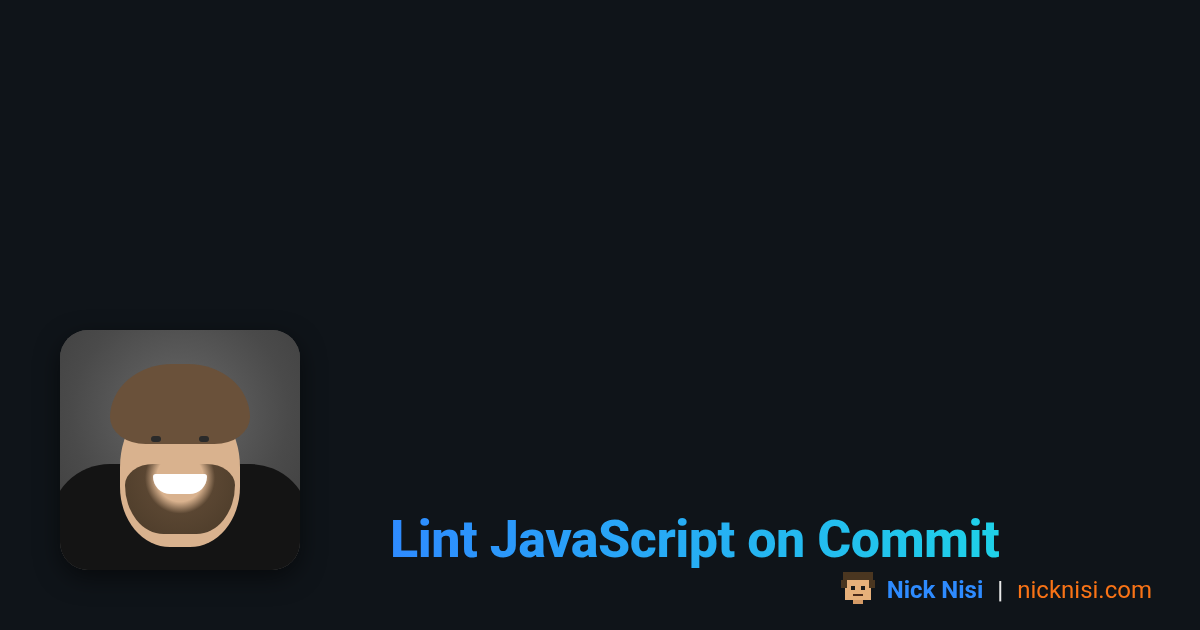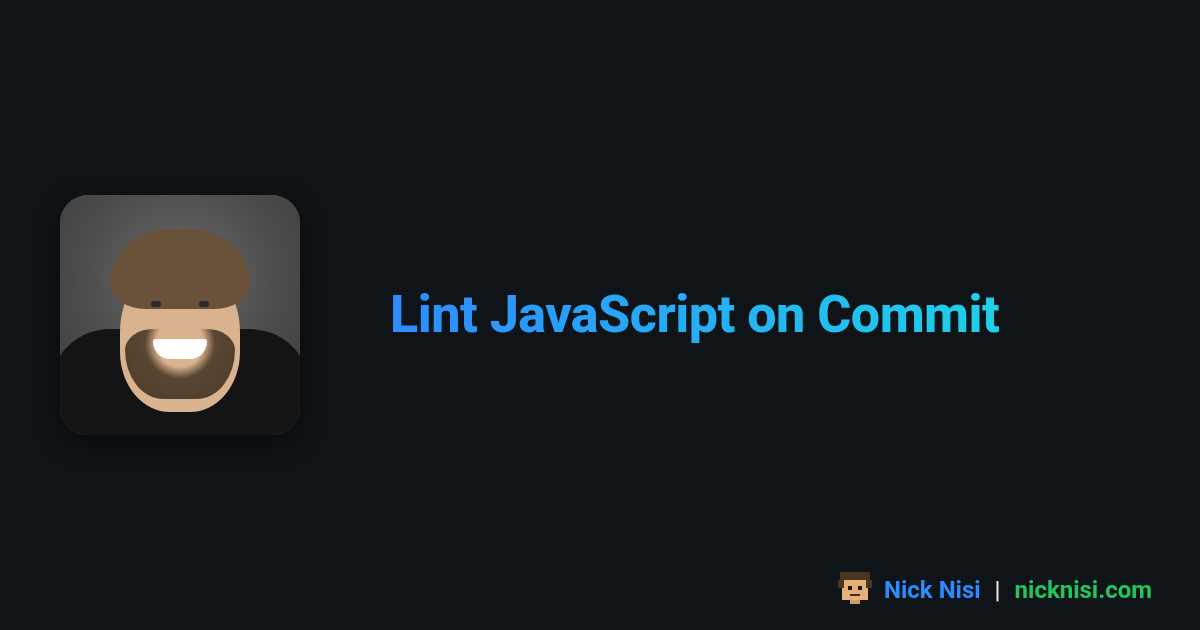--- a/index.html
+++ b/index.html
@@ -8,21 +8,21 @@
     height: 630px;
     background: #0f1419;
     font-family: -apple-system, BlinkMacSystemFont, "Segoe UI", Roboto, Helvetica, Arial, sans-serif;
     position: relative;
     overflow: hidden;
   }
   .card-container {
     position: absolute;
     top: 0; left: 0; right: 0; bottom: 0;
     display: flex;
-    align-items: center;
+    align-items: flex-end;
     padding: 60px;
   }
   .avatar-wrap {
     width: 240px;
     height: 240px;
     border-radius: 28px;
     overflow: hidden;
     background: #4a4a4a;
     flex-shrink: 0;
     box-shadow: 0 8px 24px rgba(0,0,0,0.5);
@@ -159,22 +159,22 @@
 
   .footer-name {
     color: #2e8bff;
   }
   .footer-sep {
     color: #e8e8e8;
     font-weight: 500;
     margin: 0 2px;
   }
   .footer-site {
-    color: #22c55e;
-    font-weight: 700;
+    color: #f97316;
+    font-weight: 400;
   }
 </style>
 </head>
 <body>
 
 <div class="card-container">
   <div class="avatar-wrap">
     <div class="avatar-bg"></div>
     <div class="avatar-neck"></div>
     <div class="avatar-shirt"></div>

